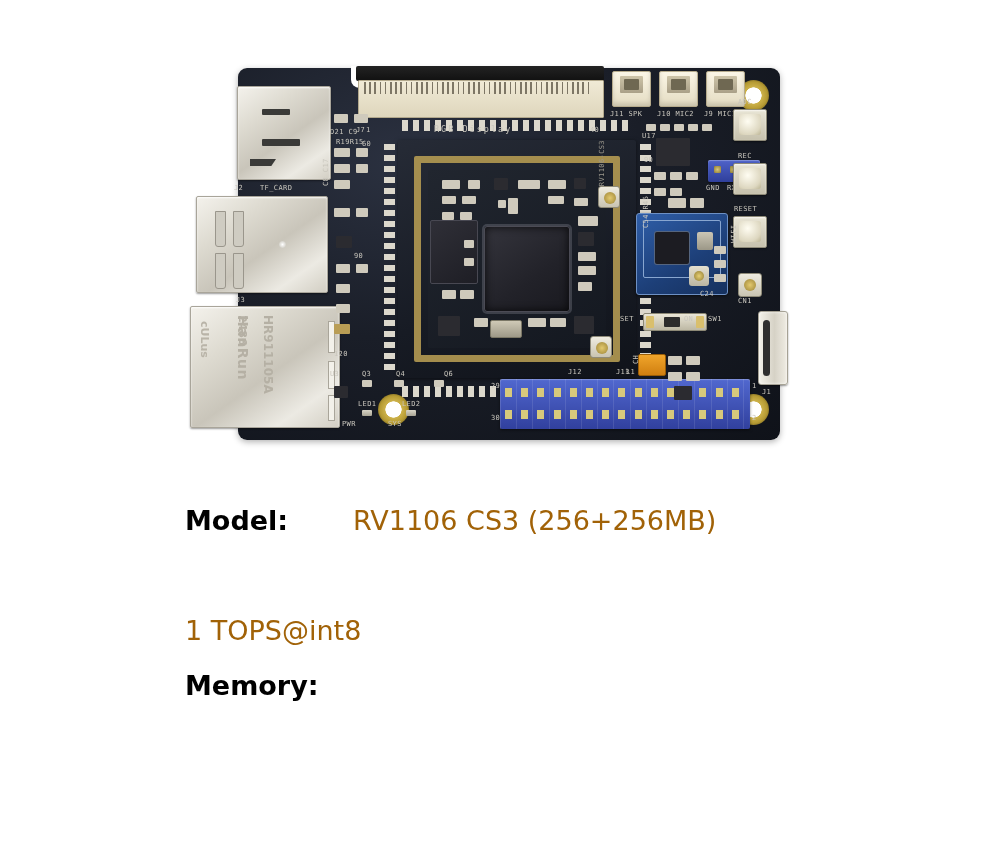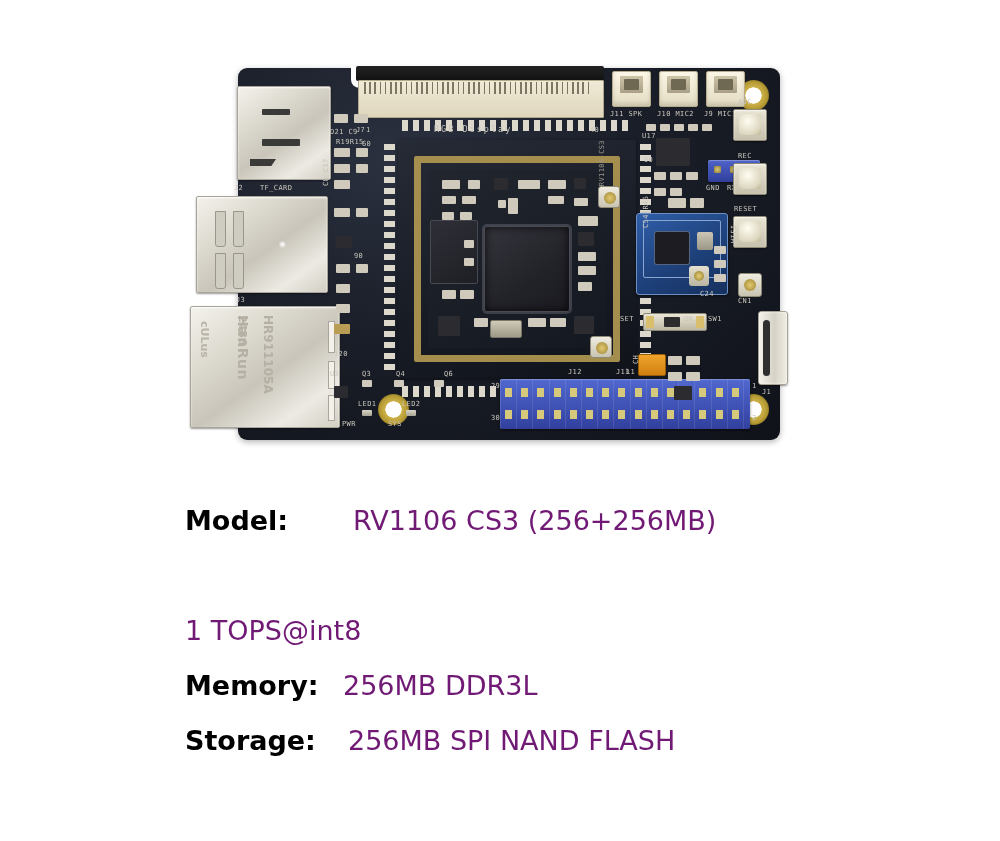--- a/index.html
+++ b/index.html
@@ -259,21 +259,21 @@
   }
   .spec-label {
     font-weight: 700;
     font-size: 27px;
     color: #000000;
     flex: 0 0 auto;
   }
   .spec-value {
     font-weight: 400;
     font-size: 27px;
-    color: #701a75;
+    color: #a16207;
     flex: 0 0 auto;
   }
   .w-model  .spec-label { width: 168px; }
   .w-proc   .spec-label { width: 168px; }
   .w-npu    .spec-label { width: 168px; }
   .w-mem    .spec-label { width: 158px; }
   .w-store  .spec-label { width: 163px; }
 </style>
 </head>
 <body>
@@ -510,21 +510,16 @@
 
   <div class="spec-row w-proc">
   </div>
 
   <div class="spec-row w-npu">
     <span class="spec-value">1 TOPS@int8</span>
   </div>
 
   <div class="spec-row w-mem">
     <span class="spec-label">Memory:</span>
-    <span class="spec-value">256MB DDR3L</span>
   </div>
 
-  <div class="spec-row w-store">
-    <span class="spec-label">Storage:</span>
-    <span class="spec-value">256MB SPI NAND FLASH</span>
-  </div>
 
 </div>
 
 </body></html>

